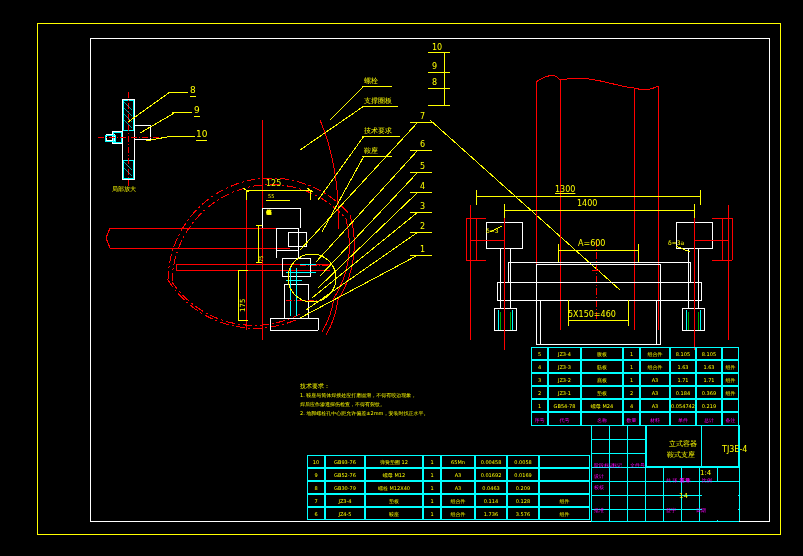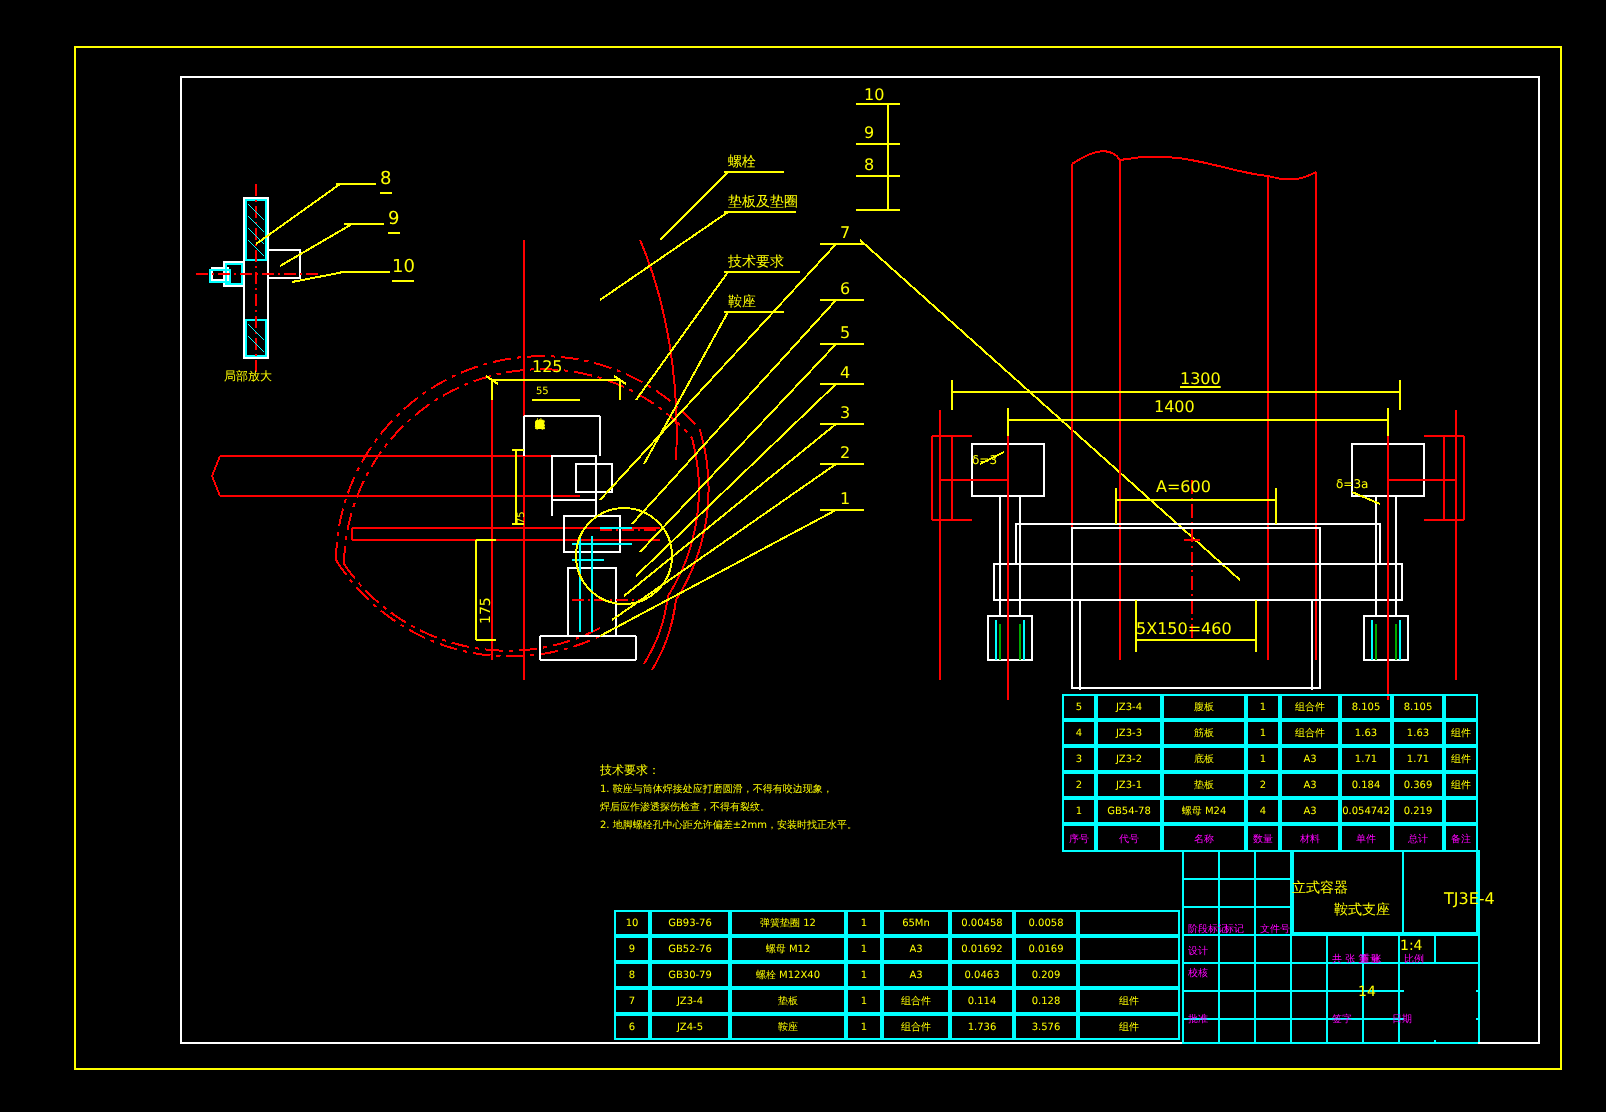--- a/index.html
+++ b/index.html
@@ -272,42 +272,42 @@
       </g>
     </g>
   </svg>
 
   <div class="txt t-yel f9 ul" style="left:190px;top:86px;">8</div>
   <div class="txt t-yel f9 ul" style="left:194px;top:106px;">9</div>
   <div class="txt t-yel f9 ul" style="left:196px;top:130px;">10</div>
   <div class="txt t-yel f6" style="left:112px;top:186px;">局部放大</div>
 
   <div class="txt t-yel f7" style="left:364px;top:78px;">螺栓</div>
-  <div class="txt t-yel f7" style="left:364px;top:98px;">垫板及垫圈</div>
+  <div class="txt t-yel f7" style="left:364px;top:98px;">支撑圈板</div>
   <div class="txt t-yel f7" style="left:364px;top:128px;">技术要求</div>
   <div class="txt t-yel f7" style="left:364px;top:148px;">鞍座</div>
 
   <div class="txt t-yel f8" style="left:432px;top:44px;">10</div>
   <div class="txt t-yel f8" style="left:432px;top:63px;">9</div>
   <div class="txt t-yel f8" style="left:432px;top:79px;">8</div>
   <div class="txt t-yel f8" style="left:420px;top:113px;">7</div>
   <div class="txt t-yel f8" style="left:420px;top:141px;">6</div>
   <div class="txt t-yel f8" style="left:420px;top:163px;">5</div>
   <div class="txt t-yel f8" style="left:420px;top:183px;">4</div>
   <div class="txt t-yel f8" style="left:420px;top:203px;">3</div>
   <div class="txt t-yel f8" style="left:420px;top:223px;">2</div>
   <div class="txt t-yel f8" style="left:420px;top:246px;">1</div>
 
   <div class="txt t-yel f8" style="left:266px;top:180px;">125</div>
   <div class="txt t-yel f7 rot90" style="left:240px;top:312px;">175</div>
   <div class="txt t-yel f5" style="left:268px;top:194px;">55</div>
   <div class="txt t-yel f5 rot90" style="left:259px;top:262px;">75</div>
   <div class="txt t-yel f5 vert" style="left:266px;top:205px;max-height:70px;">鞍座中心线与筒体中心线重合</div>
 
-  <div class="txt t-yel f8" style="left:590px;top:186px;text-decoration:underline;">1300</div>
+  <div class="txt t-yel f8" style="left:555px;top:186px;text-decoration:underline;">1300</div>
   <div class="txt t-yel f8" style="left:577px;top:200px;">1400</div>
   <div class="txt t-yel f8" style="left:578px;top:240px;">A=600</div>
   <div class="txt t-yel f8" style="left:568px;top:311px;">5X150=460</div>
   <div class="txt t-yel f6" style="left:486px;top:228px;">δ=3</div>
   <div class="txt t-yel f6" style="left:668px;top:240px;">δ=3a</div>
 
   <div class="txt t-yel f6" style="left:300px;top:383px;">技术要求：</div>
   <div class="txt t-yel f5" style="left:300px;top:393px;">1. 鞍座与筒体焊接处应打磨圆滑，不得有咬边现象，</div>
   <div class="txt t-yel f5" style="left:300px;top:402px;">   焊后应作渗透探伤检查，不得有裂纹。</div>
   <div class="txt t-yel f5" style="left:300px;top:411px;">2. 地脚螺栓孔中心距允许偏差±2mm，安装时找正水平。</div>
@@ -426,21 +426,21 @@
       <div class="abs cyn vline" style="left: 148px; top: 0px; height: 96px;"></div>
       <div class="abs" style="left: 55px; top: 1px; width: 92px; height: 41px; background: rgb(0, 0, 0);"></div>
       <div class="abs cyn" style="left: 55px; top: 0px; width: 92px; height: 1px;"></div>
       <div class="abs cyn" style="left: 55px; top: 41px; width: 92px; height: 1px;"></div>
       <div class="abs cyn" style="left: 55px; top: 0px; width: 1px; height: 42px;"></div>
       <div class="abs cyn" style="left: 110px; top: 0px; width: 1px; height: 42px;"></div>
       <div class="abs cyn" style="left: 147px; top: 0px; width: 1px; height: 42px;"></div>
       <div class="abs" style="left: 111px; top: 57px; width: 36px; height: 38px; background: rgb(0, 0, 0);"></div>
     </div>
 
-  <div class="txt t-yel f7" style="left:646px;top:441px;">立式容器</div>
+  <div class="txt t-yel f7" style="left:669px;top:441px;">立式容器</div>
   <div class="txt t-yel f7" style="left:667px;top:452px;">鞍式支座</div>
   <div class="txt t-yel f8" style="left:722px;top:446px;">TJ3E-4</div>
   <div class="txt t-yel f7" style="left:679px;top:493px;">14</div>
   <div class="txt t-yel f7" style="left:700px;top:470px;">1:4</div>
 
   <div class="txt t-mag f5" style="left:594px;top:463px;">阶段标记</div>
   <div class="txt t-mag f5" style="left:594px;top:474px;">设计</div>
   <div class="txt t-mag f5" style="left:594px;top:485px;">校核</div>
   <div class="txt t-mag f5" style="left:594px;top:508px;">批准</div>
   <div class="txt t-mag f5" style="left:612px;top:463px;">标记</div>

